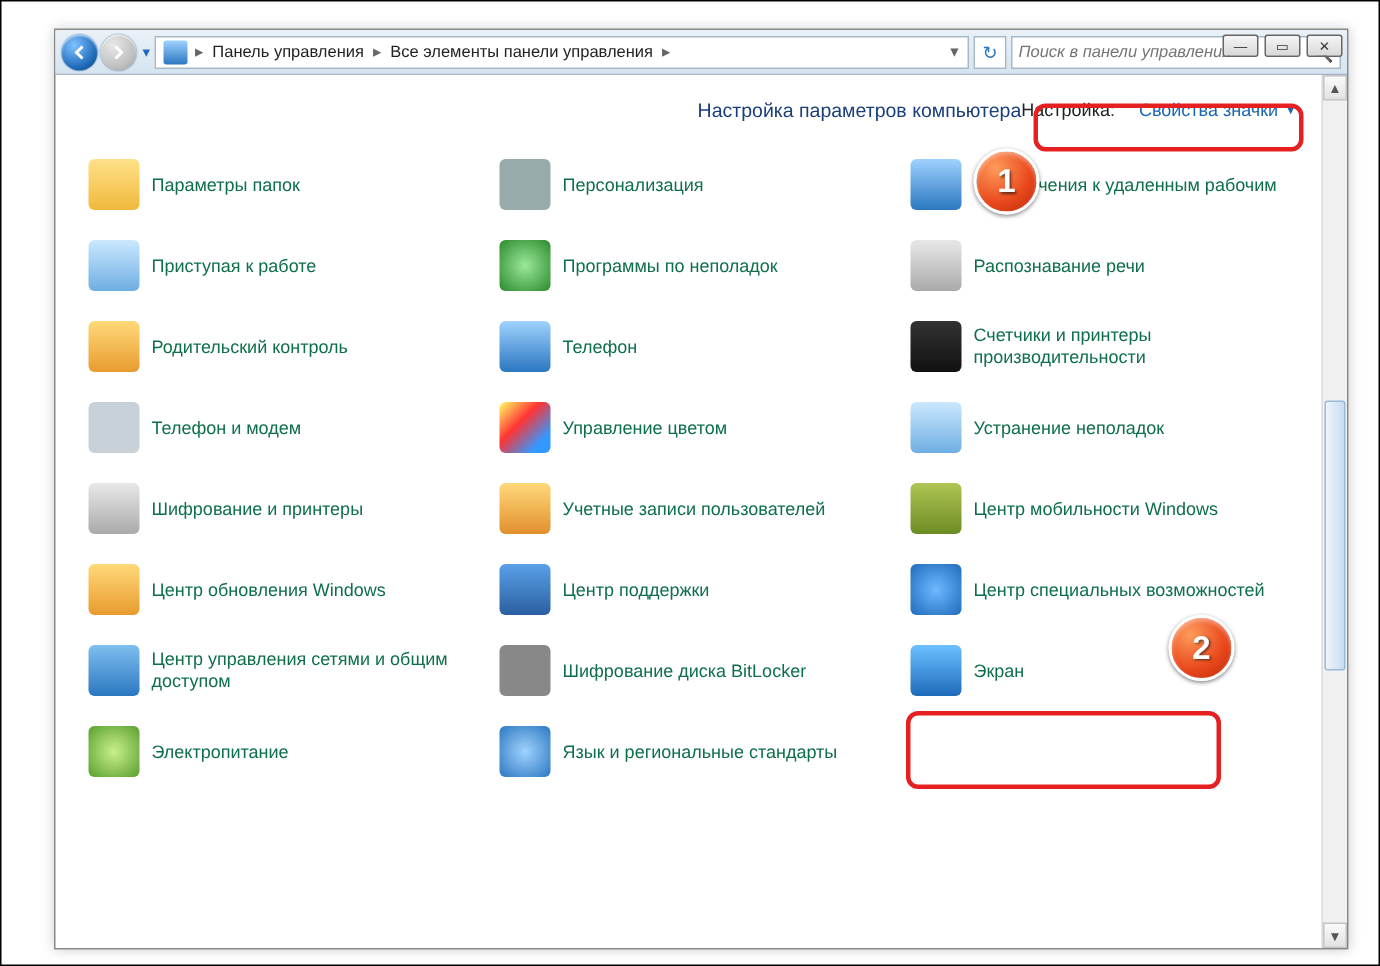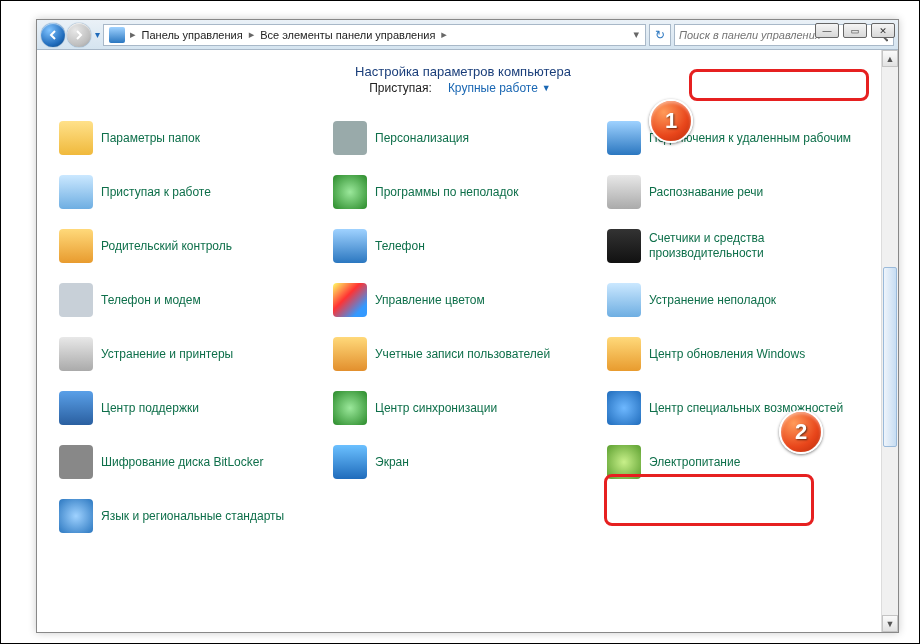--- a/index.html
+++ b/index.html
@@ -128,21 +128,20 @@
     .sb-track { flex:1; position:relative; }
     .sb-thumb {
       position:absolute; left:1px; right:1px; top:200px; height:180px;
       background: linear-gradient(90deg,#eef4fb,#c7ddf2);
       border:1px solid #9abada; border-radius:2px;
     }
 
     .head-row {
       display:flex; justify-content:flex-end; align-items:center;
       margin-bottom: 18px;
-      flex-direction: column;
     }
     .page-title { font-size: 13px; color: #1a3e7a; }
     .view-control {
       font-size: 12px; color: #222;
       display:flex; align-items:center; gap:10px;
     }
     .view-link {
       color:#1a67b3; cursor:pointer; padding:2px 6px;
       display:flex;align-items:center;gap:4px;
     }
@@ -272,23 +271,23 @@
         <input placeholder="Поиск в панели управления" style="">
         <span class="search-ico">🔍</span>
       </div>
     </div>
 
     <div class="content-area">
       <div class="main-pane">
         <div class="head-row">
           <div class="page-title">Настройка параметров компьютера</div>
           <div class="view-control">
-            <span>Приступая:</span>
+            <span>Настройка:</span>
             <span class="view-link">
-              <span>Крупные работе</span>
+              <span>Свойства значки</span>
               <span class="dd">▼</span>
             </span>
           </div>
         </div>
 
         <div class="cp-grid" id="cp-grid">
 
         <div class="cp-item">
               <div class="cp-ico i-folder"></div>
               <div class="cp-label">Параметры папок</div>
@@ -316,57 +315,61 @@
             <div class="cp-item">
               <div class="cp-ico i-parent"></div>
               <div class="cp-label">Родительский контроль</div>
             </div>
             <div class="cp-item">
               <div class="cp-ico i-sys"></div>
               <div class="cp-label">Телефон</div>
             </div>
             <div class="cp-item">
               <div class="cp-ico i-perf"></div>
-              <div class="cp-label">Счетчики и средства производительности</div>
+              <div class="cp-label">Счетчики и принтеры производительности</div>
             </div>
             <div class="cp-item">
               <div class="cp-ico i-modem"></div>
               <div class="cp-label">Телефон и модем</div>
             </div>
             <div class="cp-item">
               <div class="cp-ico i-color"></div>
               <div class="cp-label">Управление цветом</div>
             </div>
             <div class="cp-item">
               <div class="cp-ico i-trbl"></div>
               <div class="cp-label">Устранение неполадок</div>
             </div>
             <div class="cp-item">
               <div class="cp-ico i-dev"></div>
-              <div class="cp-label">Устранение и принтеры</div>
+              <div class="cp-label">Шифрование и принтеры</div>
             </div>
             <div class="cp-item">
               <div class="cp-ico i-users"></div>
               <div class="cp-label">Учетные записи пользователей</div>
             </div>
             <div class="cp-item">
+              <div class="cp-ico i-mob"></div>
+              <div class="cp-label">Центр мобильности Windows</div>
+            </div>
+            <div class="cp-item">
               <div class="cp-ico i-upd"></div>
               <div class="cp-label">Центр обновления Windows</div>
             </div>
             <div class="cp-item">
               <div class="cp-ico i-flag"></div>
               <div class="cp-label">Центр поддержки</div>
             </div>
             <div class="cp-item">
-              <div class="cp-ico i-sync"></div>
-              <div class="cp-label">Центр синхронизации</div>
-            </div>
-            <div class="cp-item">
               <div class="cp-ico i-ease"></div>
               <div class="cp-label">Центр специальных возможностей</div>
+            </div>
+            <div class="cp-item">
+              <div class="cp-ico i-net"></div>
+              <div class="cp-label">Центр управления сетями и общим доступом</div>
             </div>
             <div class="cp-item">
               <div class="cp-ico i-bitl"></div>
               <div class="cp-label">Шифрование диска BitLocker</div>
             </div>
             <div class="cp-item">
               <div class="cp-ico i-screen"></div>
               <div class="cp-label">Экран</div>
             </div>
             <div class="cp-item">

